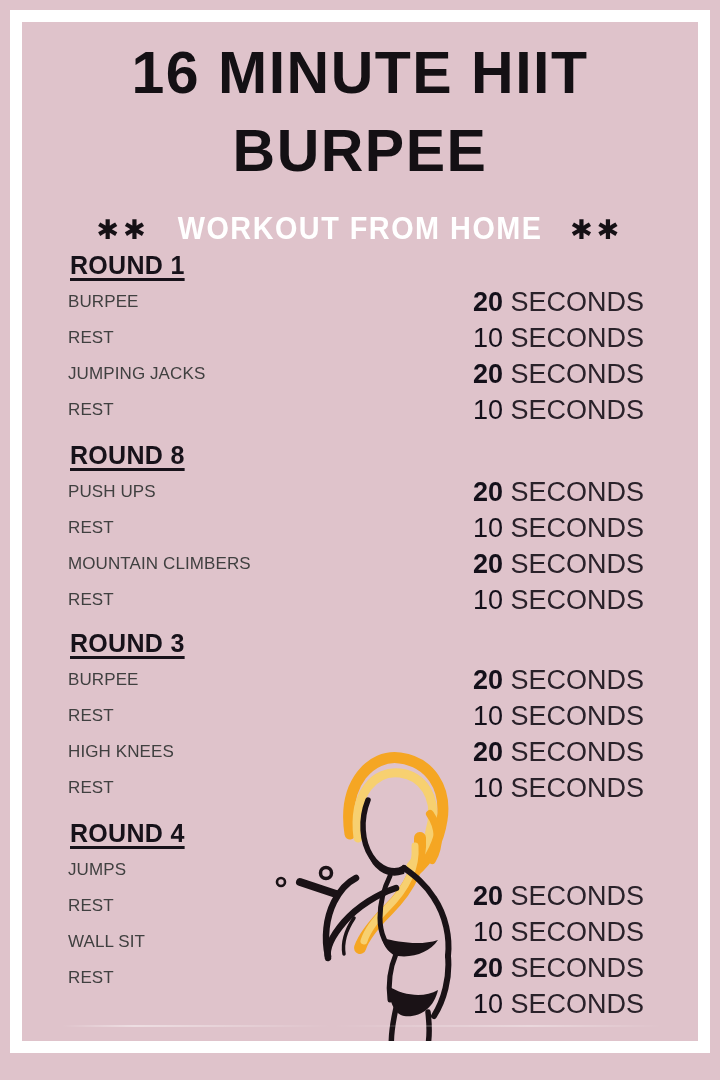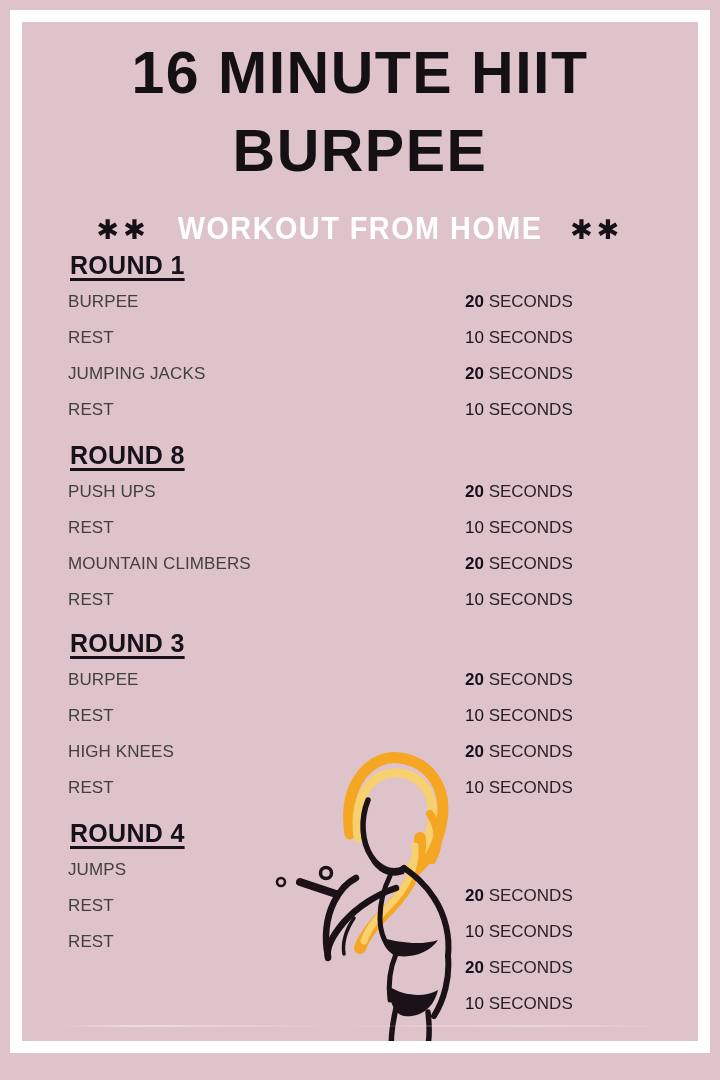--- a/index.html
+++ b/index.html
@@ -130,24 +130,25 @@
   }
 
   .time-list {
     position:absolute;
     left:443px;
     top:34px;
     list-style:none;
   }
 
   .time-list li {
-    font-size:17px;
+    font-size:27px;
     line-height:36px;
     color:#2a222a;
     white-space:nowrap;
+    margin-left:8px;
   }
 
   .time-list li .num {
     color:#14101a;
   }
 
   .time-list li.strong .num {
     font-weight:bold;
   }
 
@@ -252,20 +253,21 @@
             <li class="strong"><span class="num">20</span><span> SECONDS</span></li>
             <li><span class="num">10</span><span> SECONDS</span></li>
           </ul>
       </div>
 
       <div class="round" id="round-4">
         <div class="round-heading">ROUND 4</div>
         <ul class="ex-list">
             <li>JUMPS</li>
             <li>REST</li>
+            <li>WALL SIT</li>
             <li>REST</li>
           </ul>
         <ul class="time-list">
             <li class="strong"><span class="num">20</span><span> SECONDS</span></li>
             <li><span class="num">10</span><span> SECONDS</span></li>
             <li class="strong"><span class="num">20</span><span> SECONDS</span></li>
             <li><span class="num">10</span><span> SECONDS</span></li>
           </ul>
       </div>
 

